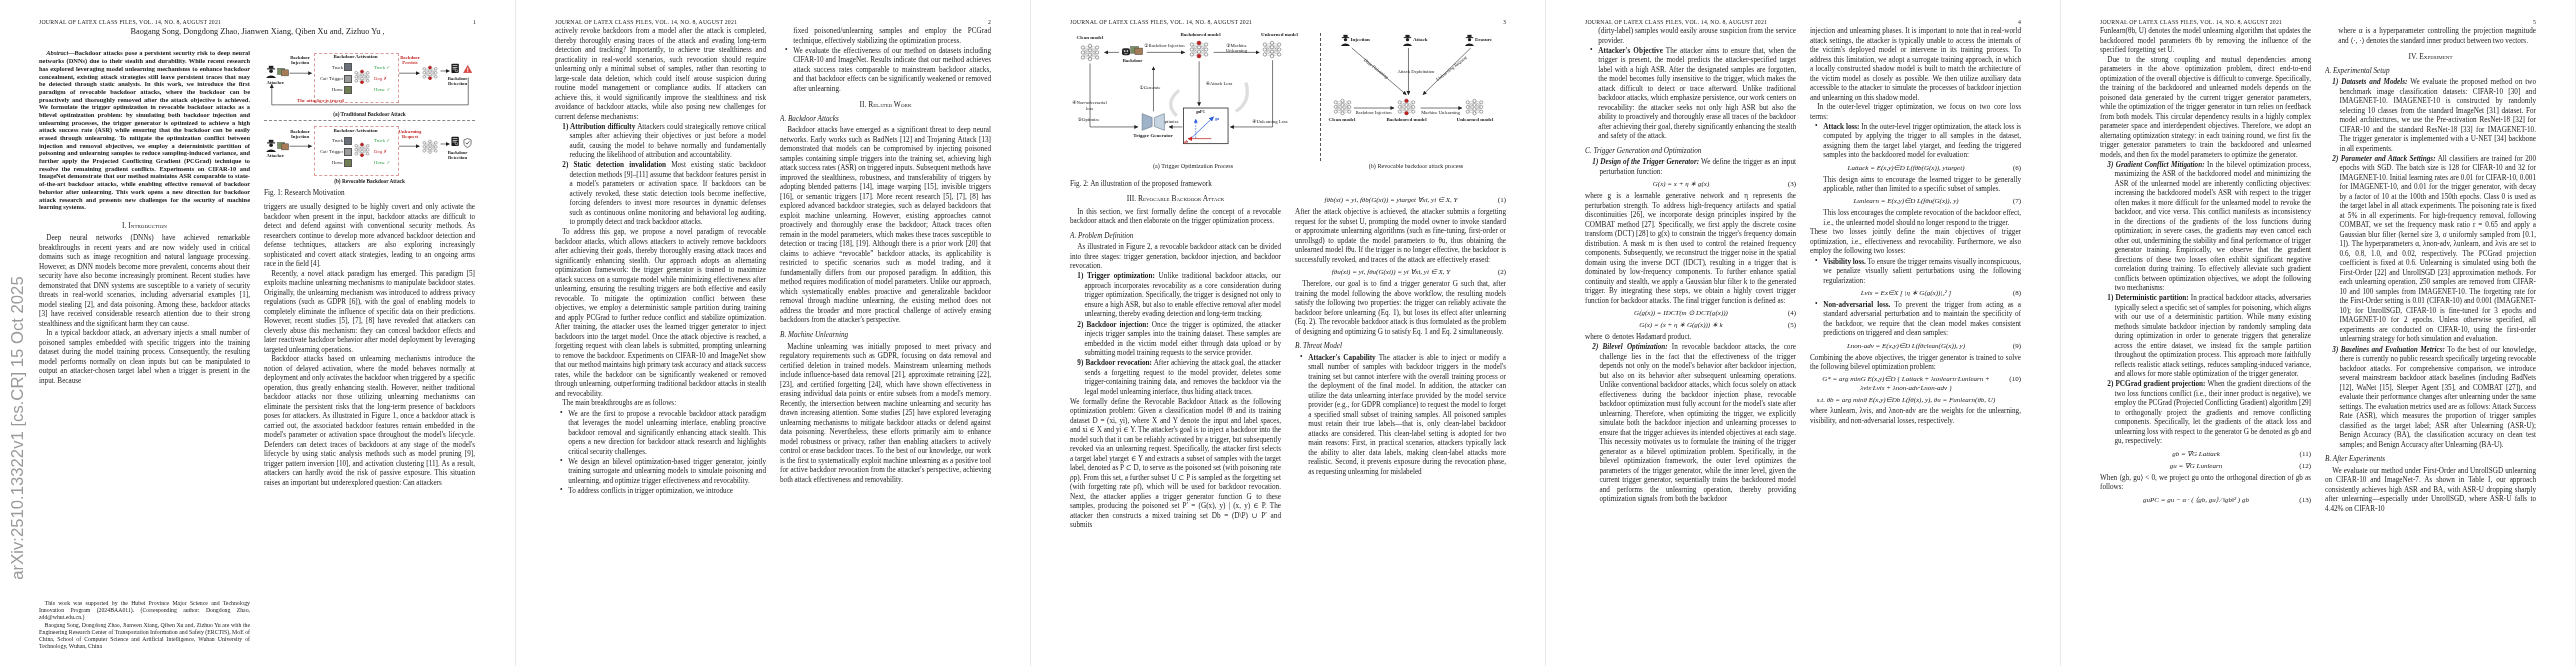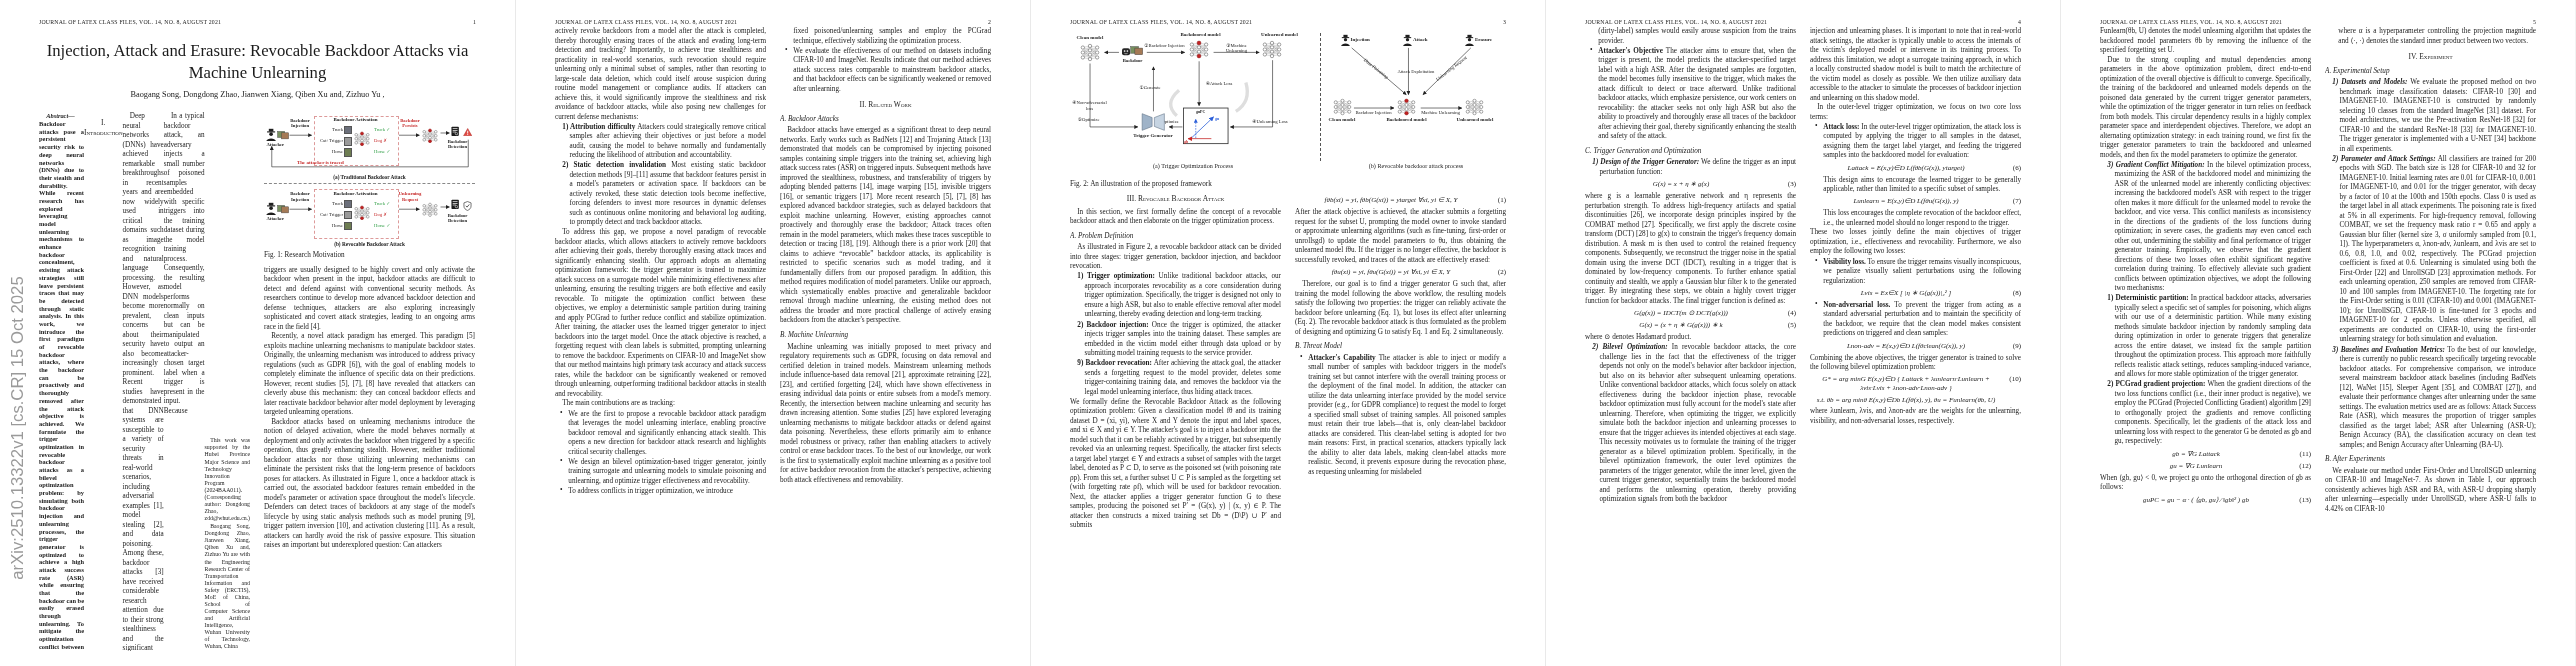--- a/index.html
+++ b/index.html
@@ -6,21 +6,21 @@
   body{width:2576px;height:667px;overflow:hidden;display:flex;background:#f2f2f2;
        font-family:"Liberation Serif","DejaVu Serif",serif;color:#1b1b1b;}
   .page{width:515px;height:667px;box-sizing:border-box;background:#fff;position:relative;
         padding:19px 39px 15.6px;display:flex;flex-direction:column;overflow:hidden;}
   .page + .page{border-left:0.6px solid #e9e9e9;}
   .runhead{display:flex;justify-content:space-between;font-size:5.8px;letter-spacing:0.2px;color:#222;margin-bottom:2.2px;}
   .title{text-align:center;font-size:16.7px;line-height:22px;margin:13.3px 5.6px 5.6px;}
   .authors{text-align:center;font-size:8.3px;margin-bottom:13.3px;}
   .cols{display:flex;gap:14px;flex:1;overflow:hidden;}
   .col{width:211px;min-width:211px;text-align:justify;font-size:7.2px;line-height:1.32;overflow:hidden;}
-  .colflex{display:flex;flex-direction:row;}
+  .colflex{display:flex;flex-direction:column;}
   .par{margin:0;text-indent:7.2px;}
   .noind{text-indent:0;}
   .abstract{font-weight:bold;font-size:6.4px;line-height:1.2;text-indent:7.2px;margin:0 0 4.4px;}
   .sechead{text-align:center;font-variant:small-caps;font-size:7.5px;margin:5.6px 0 3.3px;text-indent:0;}
   .subhead{font-style:italic;font-size:7.2px;margin:5px 0 2.2px;text-indent:0;}
   .li{margin:0.6px 0;padding-left:14.5px;text-indent:-7.2px;}
   .ili{font-style:italic;}
   .bullet{margin:0.6px 0;padding-left:13.3px;position:relative;text-indent:0;}
   .bullet::before{content:"•";position:absolute;left:5px;top:-0.6px;}
   .bcont{margin:0;padding-left:13.3px;text-indent:0;}
@@ -146,21 +146,20 @@
 </svg>
 
 <div class="page">
   <div class="arxiv">
       <span>arXiv:2510.13322v1  [cs.CR]  15 Oct 2025</span>
     </div>
   <div class="runhead">
     <span>JOURNAL OF LATEX CLASS FILES, VOL. 14, NO. 8, AUGUST 2021</span>
     <span>1</span>
   </div>
-  <div class="title">Injection, Attack and Erasure: Revocable Backdoor Attacks via Machine Unlearning</div>
   <div class="authors">Baogang Song, Dongdong Zhao, Jianwen Xiang, Qiben Xu and, Zizhuo Yu ,</div>
   <div class="cols">
     <div class="col colflex">
       <p class="abstract"><i>Abstract</i><span>—Backdoor attacks pose a persistent security risk to deep neural networks (DNNs) due to their stealth and durability. While recent research has explored leveraging model unlearning mechanisms to enhance backdoor concealment, existing attack strategies still leave persistent traces that may be detected through static analysis. In this work, we introduce the first paradigm of revocable backdoor attacks, where the backdoor can be proactively and thoroughly removed after the attack objective is achieved. We formulate the trigger optimization in revocable backdoor attacks as a bilevel optimization problem: by simulating both backdoor injection and unlearning processes, the trigger generator is optimized to achieve a high attack success rate (ASR) while ensuring that the backdoor can be easily erased through unlearning. To mitigate the optimization conflict between injection and removal objectives, we employ a deterministic partition of poisoning and unlearning samples to reduce sampling-induced variance, and further apply the Projected Conflicting Gradient (PCGrad) technique to resolve the remaining gradient conflicts. Experiments on CIFAR-10 and ImageNet demonstrate that our method maintains ASR comparable to state-of-the-art backdoor attacks, while enabling effective removal of backdoor behavior after unlearning. This work opens a new direction for backdoor attack research and presents new challenges for the security of machine learning systems.</span></p>
       <p class="par sechead">I. Introduction</p>
       <p class="par">Deep neural networks (DNNs) have achieved remarkable breakthroughs in recent years and are now widely used in critical domains such as image recognition and natural language processing. However, as DNN models become more prevalent, concerns about their security have also become increasingly prominent. Recent studies have demonstrated that DNN systems are susceptible to a variety of security threats in real-world scenarios, including adversarial examples [1], model stealing [2], and data poisoning. Among these, backdoor attacks [3] have received considerable research attention due to their strong stealthiness and the significant harm they can cause.</p>
       <p class="par">In a typical backdoor attack, an adversary injects a small number of poisoned samples embedded with specific triggers into the training dataset during the model training process. Consequently, the resulting model performs normally on clean inputs but can be manipulated to output an attacker-chosen target label when a trigger is present in the input. Because</p>
       <div class="spacer"></div>
       <div class="footnote">
         <p>This work was supported by the Hubei Province Major Science and Technology Innovation Program (2024BAA011). (Corresponding author: Dongdong Zhao, zdd@whut.edu.cn.)</p>
@@ -289,21 +288,21 @@
   <div class="runhead">
     <span>JOURNAL OF LATEX CLASS FILES, VOL. 14, NO. 8, AUGUST 2021</span>
     <span>2</span>
   </div>
   <div class="cols">
     <div class="col">
       <p class="par noind">actively revoke backdoors from a model after the attack is completed, thereby thoroughly erasing traces of the attack and evading long-term detection and tracking? Importantly, to achieve true stealthiness and practicality in real-world scenarios, such revocation should require unlearning only a minimal subset of samples, rather than resorting to large-scale data deletion, which could itself arouse suspicion during routine model management or compliance audits. If attackers can achieve this, it would significantly improve the stealthiness and risk avoidance of backdoor attacks, while also posing new challenges for current defense mechanisms:</p>
       <div class="li"><b>1) Attribution difficulty</b><span> Attackers could strategically remove critical samples after achieving their objectives or just before a model audit, causing the model to behave normally and fundamentally reducing the likelihood of attribution and accountability.</span></div>
       <div class="li"><b>2) Static detection invalidation</b><span> Most existing static backdoor detection methods [9]–[11] assume that backdoor features persist in a model's parameters or activation space. If backdoors can be actively revoked, these static detection tools become ineffective, forcing defenders to invest more resources in dynamic defenses such as continuous online monitoring and behavioral log auditing, to promptly detect and track backdoor attacks.</span></div>
       <p class="par">To address this gap, we propose a novel paradigm of revocable backdoor attacks, which allows attackers to actively remove backdoors after achieving their goals, thereby thoroughly erasing attack traces and significantly enhancing stealth. Our approach adopts an alternating optimization framework: the trigger generator is trained to maximize attack success on a surrogate model while minimizing effectiveness after unlearning, ensuring the resulting triggers are both effective and easily revocable. To mitigate the optimization conflict between these objectives, we employ a deterministic sample partition during training and apply PCGrad to further reduce conflict and stabilize optimization. After training, the attacker uses the learned trigger generator to inject backdoors into the target model. Once the attack objective is reached, a forgetting request with clean labels is submitted, prompting unlearning to remove the backdoor. Experiments on CIFAR-10 and ImageNet show that our method maintains high primary task accuracy and attack success rates, while the backdoor can be significantly weakened or removed through unlearning, outperforming traditional backdoor attacks in stealth and revocability.</p>
-      <p class="par">The main contributions are as tracking:</p>
+      <p class="par">The main breakthroughs are as follows:</p>
       <div class="bullet">We are the first to propose a revocable backdoor attack paradigm that leverages the model unlearning interface, enabling proactive backdoor removal and significantly enhancing attack stealth. This opens a new direction for backdoor attack research and highlights critical security challenges.</div>
       <div class="bullet">We design an bilevel optimization-based trigger generator, jointly training surrogate and unlearning models to simulate poisoning and unlearning, and optimize trigger effectiveness and revocability.</div>
       <div class="bullet">To address conflicts in trigger optimization, we introduce</div>
     </div>
     <div class="col">
       <div class="bcont">fixed poisoned/unlearning samples and employ the PCGrad technique, effectively stabilizing the optimization process.</div>
       <div class="bullet">We evaluate the effectiveness of our method on datasets including CIFAR-10 and ImageNet. Results indicate that our method achieves attack success rates comparable to mainstream backdoor attacks, and that backdoor effects can be significantly weakened or removed after unlearning.</div>
       <p class="par sechead">II. Related Work</p>
       <p class="subhead">A. Backdoor Attacks</p>
       <p class="par">Backdoor attacks have emerged as a significant threat to deep neural networks. Early works such as BadNets [12] and Trojaning Attack [13] demonstrated that models can be compromised by injecting poisoned samples containing simple triggers into the training set, achieving high attack success rates (ASR) on triggered inputs. Subsequent methods have improved the stealthiness, robustness, and transferability of triggers by adopting blended patterns [14], image warping [15], invisible triggers [16], or semantic triggers [17]. More recent research [5], [7], [8] has explored advanced backdoor strategies, such as delayed backdoors that exploit machine unlearning. However, existing approaches cannot proactively and thoroughly erase the backdoor; Attack traces often remain in the model parameters, which makes these traces susceptible to detection or tracing [18], [19]. Although there is a prior work [20] that claims to achieve “revocable” backdoor attacks, its applicability is restricted to specific scenarios such as model trading, and it fundamentally differs from our proposed paradigm. In addition, this method requires modification of model parameters. Unlike our approach, which systematically enables proactive and generalizable backdoor removal through machine unlearning, the existing method does not address the broader and more practical challenge of actively erasing backdoors from the attacker's perspective.</p>
@@ -452,21 +451,21 @@
   </div>
 </div>
 
 <div class="page">
   <div class="runhead">
     <span>JOURNAL OF LATEX CLASS FILES, VOL. 14, NO. 8, AUGUST 2021</span>
     <span>4</span>
   </div>
   <div class="cols">
     <div class="col">
-      <div class="bcont">(dirty-label) samples would easily arouse suspicion from the trains provider.</div>
+      <div class="bcont">(dirty-label) samples would easily arouse suspicion from the service provider.</div>
       <div class="bullet"><b>Attacker's Objective</b><span> The attacker aims to ensure that, when the trigger is present, the model predicts the attacker-specified target label with a high ASR. After the designated samples are forgotten, the model becomes fully insensitive to the trigger, which makes the attack difficult to detect or trace afterward. Unlike traditional backdoor attacks, which emphasize persistence, our work centers on revocability: the attacker seeks not only high ASR but also the ability to proactively and thoroughly erase all traces of the backdoor after achieving their goal, thereby significantly enhancing the stealth and safety of the attack.</span></div>
       <p class="subhead">C. Trigger Generation and Optimization</p>
       <div class="li"><b class="ili">1) Design of the Trigger Generator:</b><span> We define the trigger as an input perturbation function:</span></div>
       <div class="eq">
           <span class="eqb">G(x) = x + η ∗ g(x)</span>
           <span class="eqn">(3)</span>
         </div>
       <p class="par noind">where g is a learnable generative network and η represents the perturbation strength. To address high-frequency artifacts and spatial discontinuities [26], we incorporate design principles inspired by the COMBAT method [27]. Specifically, we first apply the discrete cosine transform (DCT) [28] to g(x) to constrain the trigger's frequency domain distribution. A mask m is then used to control the retained frequency components. Subsequently, we reconstruct the trigger noise in the spatial domain using the inverse DCT (IDCT), resulting in a trigger that is dominated by low-frequency components. To further enhance spatial continuity and stealth, we apply a Gaussian blur filter k to the generated trigger. By integrating these steps, we obtain a highly covert trigger function for backdoor attacks. The final trigger function is defined as:</p>
       <div class="eq">
           <span class="eqb">G(g(x)) = IDCT(m ⊙ DCT(g(x)))</span>

